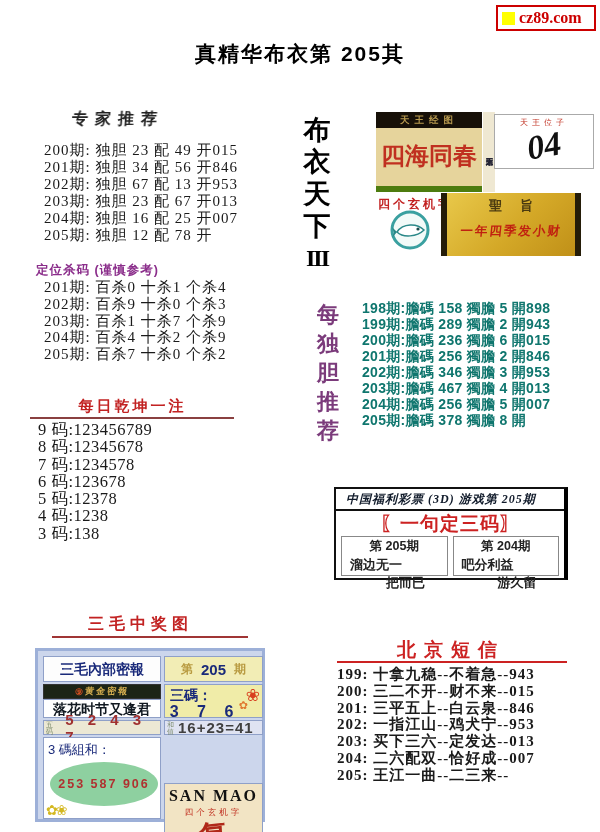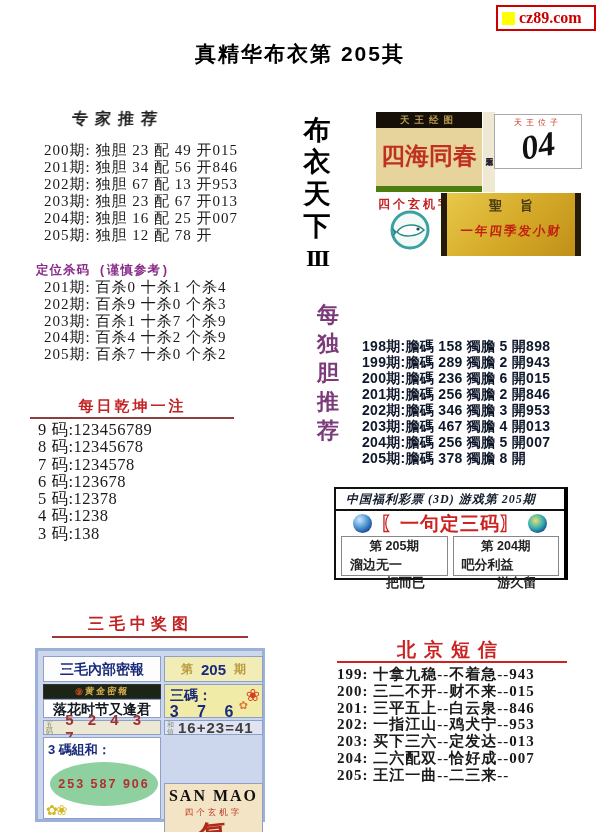--- a/index.html
+++ b/index.html
@@ -14,21 +14,21 @@
   .badge .sq { width:13px; height:13px; background:#ffff00; }
   .badge .txt { color:#cc0000; font-family:"Liberation Serif", serif; font-size:16px; font-weight:bold; }
   .main-title { left:0; top:40px; width:600px; text-align:center; font-size:21px; font-weight:bold;
                 letter-spacing:2px; color:#000; }
 
   
   .expert-title { left:72px; top:109px; font-size:16px; font-weight:bold; letter-spacing:7px;
                   color:#222; filter:blur(0.7px); transform:skewX(-4deg); }
   .serif-rows { font-family:"Liberation Serif", serif; font-size:15px; color:#1a1a1a; letter-spacing:1px; }
   .expert-rows { left:44px; top:142px; line-height:17px; }
-  .dingwei-title { left:36px; top:262px; color:#8b2e8b; font-weight:bold; font-size:12.5px; letter-spacing:1px;font-family:Liberation Mono, monospace; }
+  .dingwei-title { left:36px; top:262px; color:#8b2e8b; font-weight:bold; font-size:12.5px; letter-spacing:1px; }
   .dingwei-rows { left:44px; top:279px; line-height:16.8px; }
   .daily-title { left:30px; top:397px; width:205px; text-align:center; color:#c22222; font-weight:bold;
                  font-size:15px; letter-spacing:3px; }
   .daily-line { left:30px; top:417px; width:204px; border-top:2px solid #8a4040; }
   .daily-rows { left:38px; top:421px; line-height:17.3px; font-size:16.5px; letter-spacing:0.5px; }
 
   .sanmao-title { left:28px; top:614px; width:225px; text-align:center; color:#c22222; font-weight:bold;
                   font-size:16px; letter-spacing:5px; }
   .sanmao-line { left:52px; top:636px; width:196px; border-top:2px solid #a03535; }
 
@@ -54,21 +54,21 @@
   .sm-three .fl1 { position:absolute; right:2px; top:0px; color:#d84020; font-size:17px; }
   .sm-three .fl2 { position:absolute; right:14px; top:14px; color:#e07830; font-size:11px; }
   .sm-five { left:5px; top:69px; width:118px; height:15px; background:#ece8d4; display:flex;
              align-items:center; gap:4px; padding-left:2px; }
   .sm-sum  { left:126px; top:69px; width:99px; height:15px; background:#dfe3f2; display:flex;
              align-items:center; gap:3px; padding-left:2px; }
   .tiny-lab { font-size:7px; color:#7a8a6a; line-height:7px; width:8px; }
   .sm-five .v { color:#a03030; font-weight:bold; font-size:15px; letter-spacing:5px;padding-left:8px; }
   .sm-sum .v { color:#404040; font-weight:bold; font-size:15px; letter-spacing:1px; }
   .sm-group { left:5px; top:86px; width:118px; height:82px; background:#fff; }
-  .sm-group .lab { position:absolute; left:4px; top:3px; color:#1a2a7a; font-weight:bold; font-size:13px; }
+  .sm-group .lab { position:absolute; left:4px; top:3px; color:#1a2a7a; font-weight:normal; font-size:13px; }
   .sm-oval { position:absolute; left:6px; top:24px; width:108px; height:44px; background:#8ed0a0;
              border-radius:50%; text-align:center; line-height:44px; color:#b03030; font-weight:bold;
              font-size:12.5px; letter-spacing:2px; }
   .sm-flowers { position:absolute; left:2px; bottom:0px; color:#d4b820; font-size:14px; letter-spacing:-2px; }
   .sm-mao { left:126px; top:86px; width:99px; height:82px; background:#f2e4c4; text-align:center;margin-top:46px; }
   .sm-mao .en { font-family:"Liberation Serif", serif; font-weight:bold; font-size:16px; letter-spacing:2px;
                 color:#111; margin-top:3px; }
   .sm-mao .small-red { color:#c03020; font-size:8.5px; letter-spacing:3px; margin-top:2px; }
   .sm-mao .big { color:#b02818; font-family:"Liberation Serif", serif; font-weight:bold; font-size:30px;
                  line-height:34px; transform:rotate(-6deg); display:inline-block; }
@@ -79,40 +79,40 @@
   .buyi .roman { font-family:"Liberation Serif", serif; font-size:24px; letter-spacing:-2px; }
 
   .montage { left:375px; top:111px; width:208px; height:146px; }
   .mt-bar { position:absolute; left:1px; top:1px; width:106px; height:16px; background:#171008;
             color:#b89a50; font-size:9.5px; letter-spacing:5px; text-align:center; line-height:16px; font-weight:bold; }
   .mt-panel { position:absolute; left:1px; top:17px; width:106px; height:64px; background:#e6d49c;
               border-bottom:6px solid #4d7c0f; text-align:center; }
   .mt-panel .t { font-family:"Liberation Serif", serif; color:#c03020; font-weight:bold; font-size:24px; line-height:56px; }
   .mt-strip { position:absolute; left:108px; top:1px; width:12px; height:80px; background:#efe8d2;
               writing-mode:vertical-rl; font-size:7.5px; color:#223; text-align:center; line-height:12px; }
-  .mt-wbox { position:absolute; left:119px; top:3px; width:88px; height:55px; background:#fff; border:1px solid #aaa; text-align:center; }
+  .mt-wbox { position:absolute; left:119px; top:3px; width:100px; height:55px; background:#fff; border:1px solid #aaa; text-align:center; }
   .mt-wbox .lab { color:#c03020; font-size:8px; letter-spacing:4px; margin-top:2px; }
   .mt-wbox .num { font-family:"Liberation Serif", serif; font-style:italic; font-weight:bold; font-size:34px;
                   line-height:36px; transform:rotate(-10deg); display:inline-block; }
   .mt-zodiac { position:absolute; left:3px; top:85px; color:#c22222; font-weight:bold; font-size:12px; letter-spacing:3px; }
   .mt-fish { position:absolute; left:14px; top:98px; width:42px; height:42px; }
   .mt-scroll { position:absolute; left:66px; top:82px; width:140px; height:63px;
                background:linear-gradient(135deg,#e8c84a,#d4a827 55%,#c09018); 
                border-left:6px solid #241c08; border-right:6px solid #241c08; text-align:center; }
   .mt-scroll .t1 { color:#4a3a10; font-weight:bold; font-size:13px; letter-spacing:18px; padding-left:18px; margin-top:4px; }
   .mt-scroll .t2 { color:#c02010; font-weight:bold; font-size:12.5px; letter-spacing:2px; margin-top:8px; transform:skewX(-6deg); }
 
   .dandan-vert { left:317px; top:303px; display:flex; flex-direction:column; gap:6px; }
   .dandan-vert span { color:#7b3b7b; font-size:22px; font-weight:bold; line-height:23px; }
-  .dandan-rows { left:362px; top:300px; line-height:16px; font-size:14px; font-weight:bold; color:#0f172a; letter-spacing:0.3px;margin-top:38px; }
+  .dandan-rows { left:362px; top:300px; line-height:16px; font-size:14px; font-weight:bold; color:#0f766e; letter-spacing:0.3px; }
 
   .yiju { left:334px; top:487px; width:234px; height:93px; background:#fff; border:2px solid #111; border-right:4px solid #000; }
   .yiju .hdr { font-family:"Liberation Serif", serif; font-style:italic; font-weight:bold; font-size:12px;
                letter-spacing:1px; padding:2px 0 1px 10px; border-bottom:2px solid #111; color:#101a2a; }
-  .yiju .trow { display:flex; align-items:center; justify-content:center; gap:8px; height:25px; }
+  .yiju .trow { display:flex; align-items:center; justify-content:center; gap:8px; height:25px;flex-direction:column; }
   .globe { width:19px; height:19px; border-radius:50%;
            background:radial-gradient(circle at 35% 30%, #cfe8ff 0%, #5aa0d8 40%, #1a4f9a 75%, #0a2f66 100%); }
   .globe.g2 { background:radial-gradient(circle at 40% 35%, #e8e070 0%, #3ab0b0 45%, #104a90 80%, #071f4a 100%); }
   .yiju .ttl { color:#cc2222; font-weight:bold; font-size:19px; letter-spacing:1px; }
   .yiju .cells { display:flex; gap:5px; padding:0 5px; }
   .yiju .cell { flex:1; border:1px solid #888; height:40px; font-size:13px; font-weight:bold; color:#222; }
   .yiju .cell .iss { text-align:center; font-size:12.5px; margin-top:1px; }
   .yiju .cell .l1 { padding-left:8px; margin-top:1px; }
   .yiju .cell .l2 { padding-left:44px; }
 

